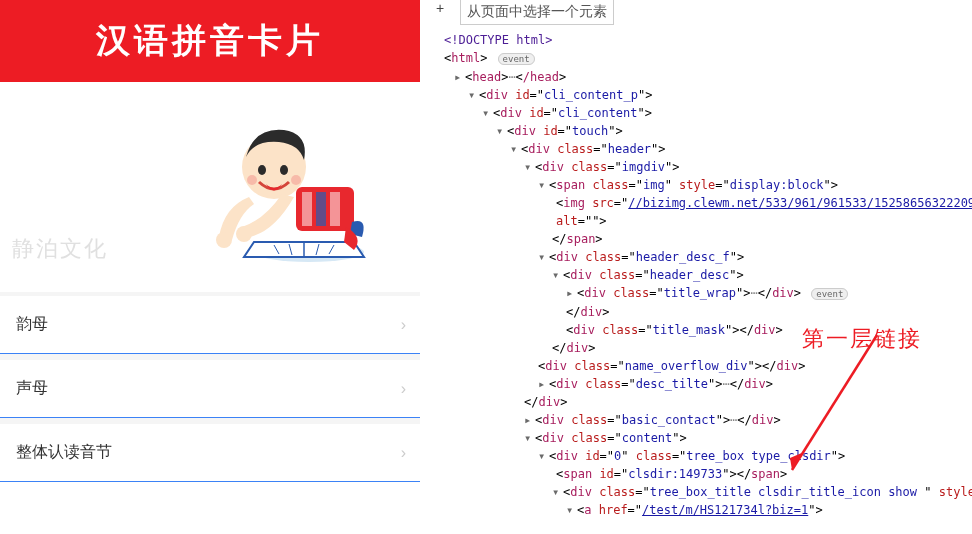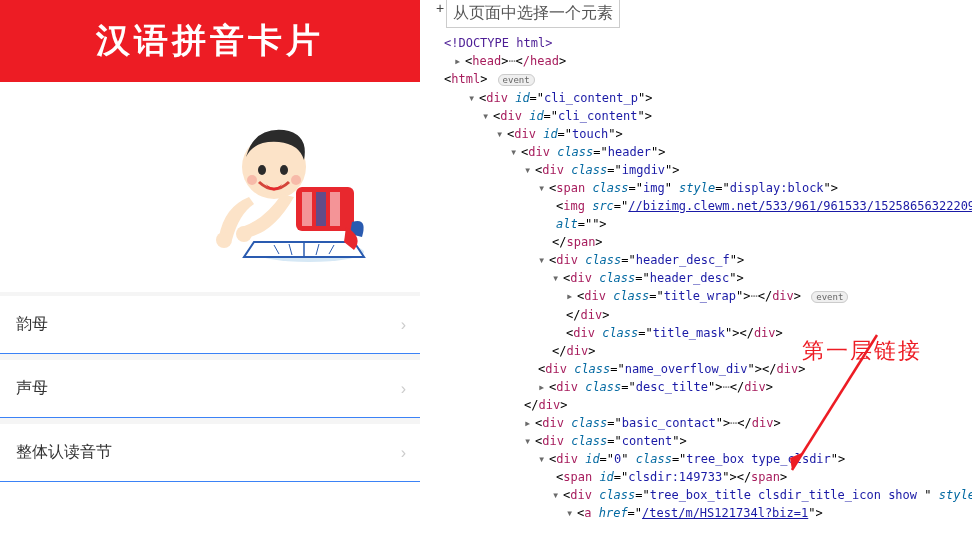--- a/index.html
+++ b/index.html
@@ -9,44 +9,45 @@
 .banner { background: #ed1c24; color: #fff; text-align: center; padding: 18px 0; font-size: 34px; font-weight: bold; letter-spacing: 4px; }
 .hero { height: 210px; background: #fff; position: relative; }
 .watermark { position: absolute; left: 12px; bottom: 28px; color: #e0e0e0; font-size: 22px; letter-spacing: 2px; }
 .illus { position: absolute; right: 46px; top: 20px; width: 220px; height: 170px; }
 
 .list { background: #f5f5f5; padding-top: 4px; }
 .list-item { background: #fff; border-bottom: 1px solid #3b82f6; padding: 18px 16px; font-size: 16px; color: #333; position: relative; margin-bottom: 6px; cursor: pointer; }
 .list-item .chev { position: absolute; right: 14px; top: 50%; transform: translateY(-50%); color: #ccc; font-size: 16px; }
 
 .right-panel { position: absolute; left: 432px; top: 0; width: 540px; height: 534px; background: #fff; }
-.inspect-bar { border: 1px solid #ccc; border-top: none; padding: 3px 6px; font-size: 16px; color: #555; display: inline-block; margin-left: 14px; }
+.inspect-bar { border: 1px solid #ccc; border-top: none; padding: 3px 6px; font-size: 14px; color: #555; display: inline-block; margin-left: 28px; }
 .plus { position: absolute; left: 0; top: 0; font-size: 14px; color: #444; padding: 0 4px; }
 .dom { font-family: Consolas, monospace; font-size: 12px; line-height: 18px; padding: 6px 0 0 6px; white-space: nowrap; }
 .dom .row { padding-left: 0; }
 .tri { color: #6a6a6a; display: inline-block; width: 11px; cursor: pointer; }
 .tag { color: #a71d5d; }
-.attr-n { color: #0369a1; font-style: italic; }
+.attr-n { color: #b91c1c; }
 .attr-v { color: #1a1aa6; }
 .comment { color: #4c1d95; }
 .ev { background: #efefef; border: 1px solid #ccc; border-radius: 6px; font-size: 9px; color: #666; padding: 0 4px; margin-left: 3px; }
 .ellip { color: #888; }
 .link { color: #1a1aa6; text-decoration: underline; }
 
 .anno { position: absolute; color: #ed1c24; font-size: 22px; font-weight: 500; letter-spacing: 2px; }
 .arrow-svg { position: absolute; }
 </style>
 </head>
 <body>
 
 <div class="left-panel">
   <div class="banner">
     <span>汉语拼音卡片</span>
   </div>
   <div class="hero">
+    <div class="watermark">静泊文化</div>
     <div class="illus">
       <svg viewBox="0 0 220 170" width="220" height="170">
         <ellipse cx="155" cy="150" rx="55" ry="10" fill="#d6e8f5"></ellipse>
         <path d="M100 140 L200 140 L210 155 L90 155 Z" fill="#fff" stroke="#2a5bb0" stroke-width="2"></path>
         <line x1="150" y1="140" x2="150" y2="155" stroke="#2a5bb0" stroke-width="1.5"></line>
         <line x1="120" y1="143" x2="125" y2="152" stroke="#2a5bb0"></line>
         <line x1="135" y1="142" x2="138" y2="153" stroke="#2a5bb0"></line>
         <line x1="165" y1="142" x2="162" y2="153" stroke="#2a5bb0"></line>
         <line x1="180" y1="143" x2="175" y2="152" stroke="#2a5bb0"></line>
         <rect x="142" y="85" width="58" height="44" rx="6" fill="#e8282e"></rect>
@@ -85,22 +86,22 @@
     </div>
   </div>
 </div>
 
 <div class="right-panel">
   <span class="plus">+</span>
   <div class="inspect-bar">从页面中选择一个元素</div>
 
   <div class="dom">
     <div class="row" style="padding-left:6px"><span class="comment">&lt;!DOCTYPE html&gt;</span></div>
+    <div class="row" style="padding-left:6px">&lt;<span class="tag">html</span>&gt; <span class="ev">event</span></div>
     <div class="row" style="padding-left:16px"><span class="tri">▸</span>&lt;<span class="tag">head</span>&gt;<span class="ellip">⋯</span>&lt;<span class="tag">/head</span>&gt;</div>
-    <div class="row" style="padding-left:6px">&lt;<span class="tag">html</span>&gt; <span class="ev">event</span></div>
 
     <div class="row" style="padding-left:30px"><span class="tri">▾</span>&lt;<span class="tag">div</span> <span class="attr-n">id</span>="<span class="attr-v">cli_content_p</span>"&gt;</div>
     <div class="row" style="padding-left:44px"><span class="tri">▾</span>&lt;<span class="tag">div</span> <span class="attr-n">id</span>="<span class="attr-v">cli_content</span>"&gt;</div>
     <div class="row" style="padding-left:58px"><span class="tri">▾</span>&lt;<span class="tag">div</span> <span class="attr-n">id</span>="<span class="attr-v">touch</span>"&gt;</div>
     <div class="row" style="padding-left:72px"><span class="tri">▾</span>&lt;<span class="tag">div</span> <span class="attr-n">class</span>="<span class="attr-v">header</span>"&gt;</div>
     <div class="row" style="padding-left:86px"><span class="tri">▾</span>&lt;<span class="tag">div</span> <span class="attr-n">class</span>="<span class="attr-v">imgdiv</span>"&gt;</div>
     <div class="row" style="padding-left:100px"><span class="tri">▾</span>&lt;<span class="tag">span</span> <span class="attr-n">class</span>="<span class="attr-v">img</span>" <span class="attr-n">style</span>="<span class="attr-v">display:block</span>"&gt;</div>
     <div class="row" style="padding-left:118px">&lt;<span class="tag">img</span> <span class="attr-n">src</span>="<span class="link">//bizimg.clewm.net/533/961/961533/15258656322209d75f68c0a2123f454</span></div>
     <div class="row" style="padding-left:118px"><span class="attr-n">alt</span>="<span class="attr-v"></span>"&gt;</div>
     <div class="row" style="padding-left:114px">&lt;/<span class="tag">span</span>&gt;</div>
@@ -119,14 +120,14 @@
     <div class="row" style="padding-left:118px">&lt;<span class="tag">span</span> <span class="attr-n">id</span>="<span class="attr-v">clsdir:149733</span>"&gt;&lt;/<span class="tag">span</span>&gt;</div>
     <div class="row" style="padding-left:114px"><span class="tri">▾</span>&lt;<span class="tag">div</span> <span class="attr-n">class</span>="<span class="attr-v">tree_box_title clsdir_title_icon show </span>" <span class="attr-n">style</span>=""&gt;</div>
     <div class="row" style="padding-left:128px"><span class="tri">▾</span>&lt;<span class="tag">a</span> <span class="attr-n">href</span>="<span class="link">/test/m/HS121734l?biz=1</span>"&gt;</div>
 
   </div>
 
   <svg class="arrow-svg" style="left:350px; top:330px" width="100" height="150">
     <line x1="95" y1="5" x2="10" y2="140" stroke="#ed1c24" stroke-width="2.5"></line>
     <polygon points="10,140 22,122 8,128" fill="#ed1c24"></polygon>
   </svg>
-  <div class="anno" style="left:370px; top:336px">第一层链接</div>
+  <div class="anno" style="left:370px; top:324px">第一层链接</div>
 </div>
 
 </body></html>

